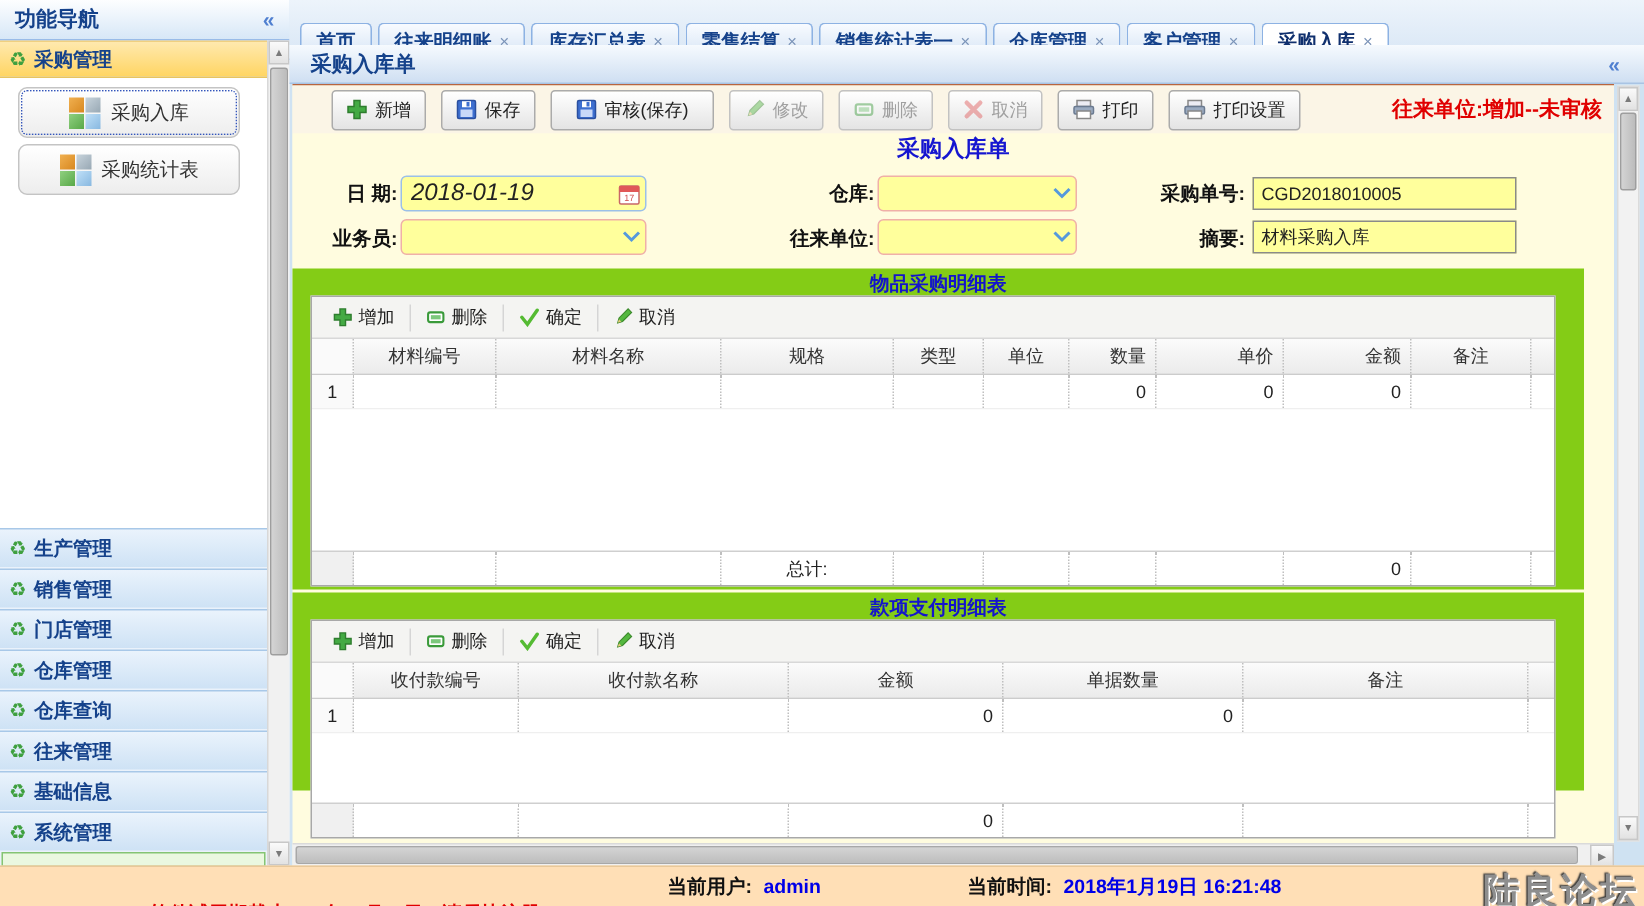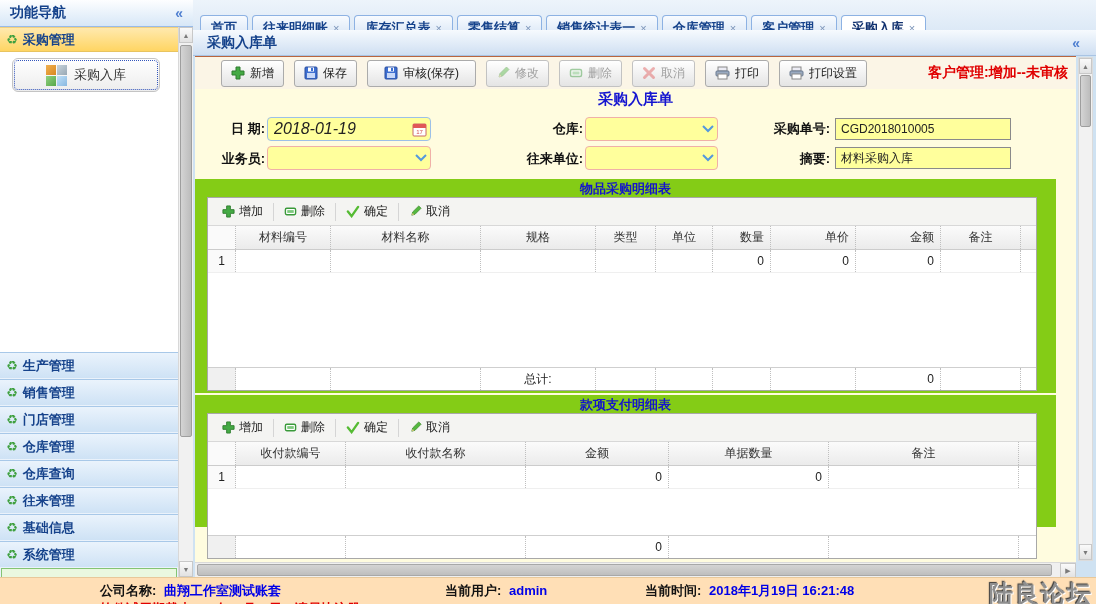--- a/index.html
+++ b/index.html
@@ -139,20 +139,29 @@
     <div class="acc-body">
       <div class="nav-btn focused" style="top:6px;">
         <span class="appicon">
             <i class="q1"></i>
             <i class="q2"></i>
             <i class="q3"></i>
             <i class="q4"></i>
           </span>
         <span>采购入库</span>
       </div>
+      <div class="nav-btn" style="top:44px;">
+        <span class="appicon">
+            <i class="q1"></i>
+            <i class="q2"></i>
+            <i class="q3"></i>
+            <i class="q4"></i>
+          </span>
+        <span>采购统计表</span>
+      </div>
     </div>
 
     <div class="acc-item" style="top:352px;">
       <span class="recycle">♻</span>
       <span>生产管理</span>
     </div>
     <div class="acc-item" style="top:379px;">
       <span class="recycle">♻</span>
       <span>销售管理</span>
     </div>
@@ -284,21 +293,21 @@
         <span>打印</span>
       </div>
       <div class="tbtn">
         <svg width="15" height="14" viewBox="0 0 15 14">
             <rect x="3" y="1" width="9" height="4" fill="#ECECF4" stroke="#888"></rect>
             <rect x="1" y="5" width="13" height="5" rx="1" fill="#9AAAC0" stroke="#6A7A90"></rect>
             <rect x="3" y="8" width="9" height="5" fill="#fff" stroke="#888"></rect>
           </svg>
         <span>打印设置</span>
       </div>
-      <span class="tb-status">客户管理:增加--未审核</span>
+      <span class="tb-status">往来单位:增加--未审核</span>
     </div>
 
     <div class="form">
       <div class="form-title">采购入库单</div>
 
       <div class="flabel" style="left:8px;width:62px;top:29px;">日  期:</div>
       <div class="datefield" style="left:72px;top:28px;width:164px;">
         <input value="2018-01-19" style="">
         <span class="cal-btn">
           <svg width="15" height="15" viewBox="0 0 15 15">
@@ -492,24 +501,20 @@
     </div>
   </div>
 
   <div class="vscroll">
     <div class="scroll-btn" style="top:0;">▲</div>
     <div class="v-thumb"></div>
     <div class="scroll-btn" style="bottom:0;">▼</div>
   </div>
 
   <div class="statusbar">
-    <div class="sb-group" style="left:100px;">
-      <span class="sb-label">公司名称:</span>
-      <span class="sb-value">曲翔工作室测试账套</span>
-    </div>
     <div class="sb-group" style="left:445px;">
       <span class="sb-label">当前用户:</span>
       <span class="sb-value">admin</span>
     </div>
     <div class="sb-group" style="left:645px;">
       <span class="sb-label">当前时间:</span>
       <span class="sb-value">2018年1月19日 16:21:48</span>
     </div>
     <div class="trial">软件试用期截止＿＿年＿月＿日，请尽快注册!</div>
     <div class="watermark">陆良论坛</div>

